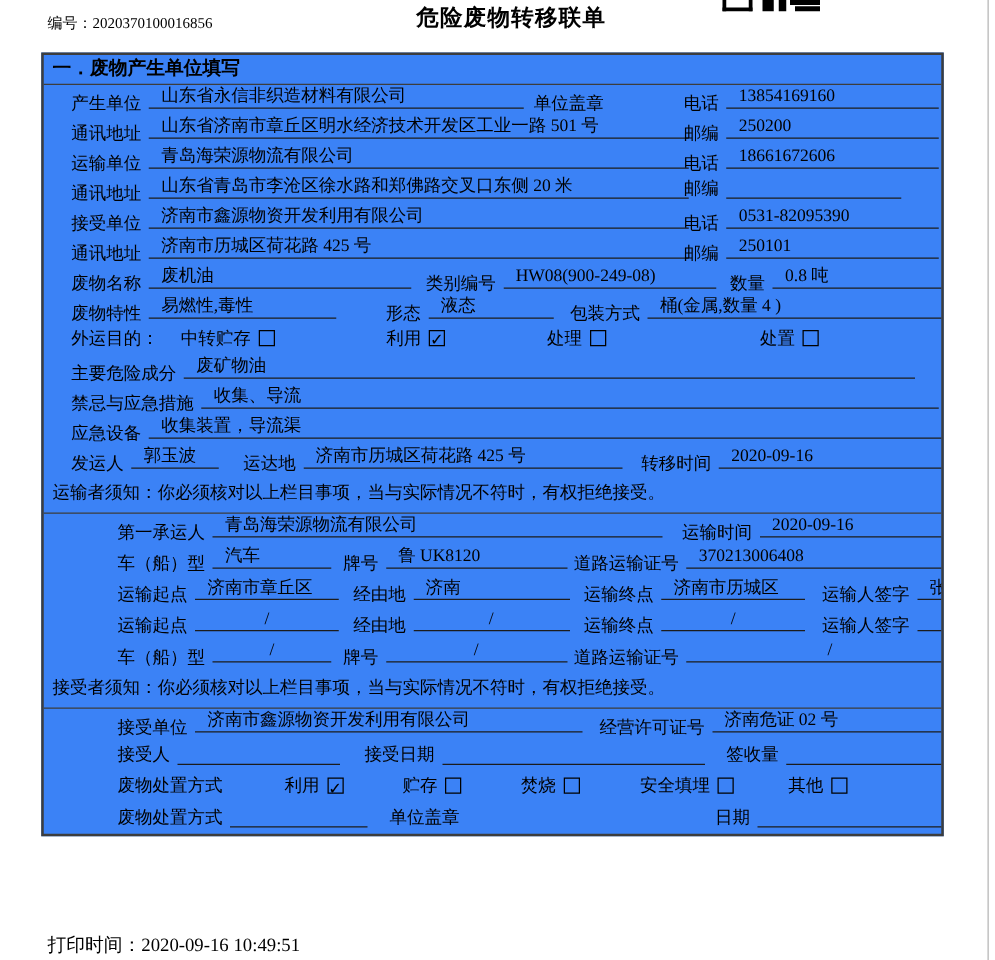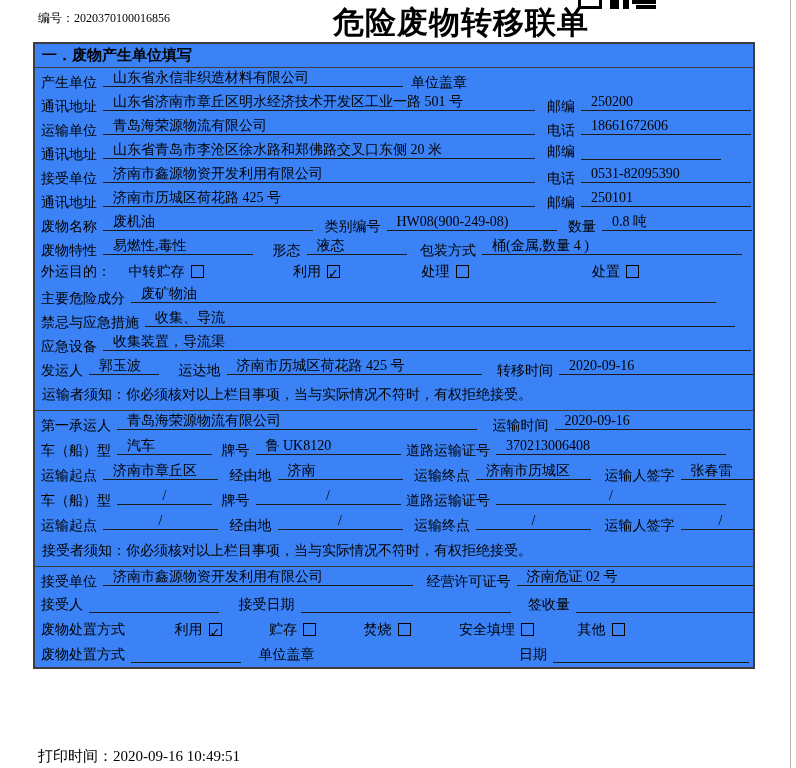--- a/index.html
+++ b/index.html
@@ -6,21 +6,21 @@
   body{
     width:796px;height:768px;overflow:hidden;position:relative;
     background:#ffffff;color:#000;
     font-family:"Liberation Serif","DejaVu Serif",serif;
     font-size:14px;
   }
   .page-edge{position:absolute;left:790px;top:0;width:1px;height:768px;background:#b5b5b5;}
 
   
   .serial{position:absolute;left:38px;top:10px;font-size:12px;white-space:nowrap;}
-  .doc-title{position:absolute;left:333px;top:2px;font-size:31px;font-weight:bold;letter-spacing:1px;white-space:nowrap;}
+  .doc-title{position:absolute;left:333px;top:2px;font-size:18px;font-weight:bold;letter-spacing:1px;white-space:nowrap;}
   .qr{position:absolute;left:578px;top:0;width:78px;height:9px;}
   .qr div{position:absolute;background:#000;}
   .qr .q1{left:0;top:0;width:18px;height:6px;background:transparent;border:3px solid #000;border-top:none;}
   .qr .q2{left:32px;top:0;width:9px;height:9px;}
   .qr .q3{left:45px;top:0;width:6px;height:9px;}
   .qr .q4{left:54px;top:0;width:24px;height:4px;}
   .qr .q5{left:58px;top:5px;width:20px;height:4px;}
 
   
   .formbox{
@@ -28,43 +28,43 @@
     border:2px solid #3d3d3d;background:#3b82f6;
   }
   .sec-head{
     border-top:1px solid #3d3d3d;border-bottom:1px solid #3d3d3d;
     font-weight:bold;font-size:15px;height:23px;line-height:23px;padding-left:7px;
     white-space:nowrap;overflow:hidden;
   }
   .sec-head.first{border-top:none;}
   .notice{border-bottom:1px solid #3d3d3d;height:30px;line-height:30px;padding-left:7px;white-space:nowrap;overflow:hidden;}
 
-  .row{position:relative;padding-left:6px;white-space:nowrap;overflow:hidden;}
+  .row{position:relative;padding-left:22px;white-space:nowrap;overflow:hidden;}
   .r24{height:24px;line-height:24px;}
-  .r25{height:25px;line-height:25px;}
+  .r25{height:25px;line-height:25px;margin-left:37px;}
 
   .lbl{display:inline-block;margin-right:6px;}
   .fld{
     display:inline-block;box-sizing:border-box;height:19px;line-height:19px;
     border-bottom:1px solid #1c1c1c;padding:0 2px 0 10px;overflow:hidden;
   }
   .fld.c{text-align:center;padding-left:2px;}
   .fld.e{vertical-align:-4px;}
   .rg{position:absolute;left:512px;top:0;}
 
   .w70{width:70px}.w80{width:80px}.w95{width:95px}.w100{width:100px}.w110{width:110px}
   .w115{width:115px}.w125{width:125px}.w130{width:130px}.w140{width:140px}.w145{width:145px}
   .w150{width:150px}.w170{width:170px}.w180{width:180px}.w196{width:196px}
   .w200{width:200px}.w210{width:210px}.w230{width:230px}.w236{width:236px}.w255{width:255px}
   .w260{width:260px}.w300{width:300px}.w310{width:310px}.w360{width:360px}.w432{width:432px}
   .w585{width:585px}.w590{width:590px}.w648{width:648px}
 
   .ml2{margin-left:2px}.ml6{margin-left:6px}.ml8{margin-left:8px}
   .ml10{margin-left:10px}.ml12{margin-left:12px}.ml14{margin-left:14px}.ml16{margin-left:16px}
-  .ml20{margin-left:16px}.ml40{margin-left:40px}.ml44{margin-left:44px}.ml45{margin-left:45px}
+  .ml20{margin-left:36px}.ml40{margin-left:40px}.ml44{margin-left:44px}.ml45{margin-left:45px}
   .ml78{margin-left:78px}.ml86{margin-left:86px}.ml120{margin-left:120px}.ml195{margin-left:195px}
 
   .opt{display:inline-block;white-space:nowrap;}
   .cb{
     display:inline-block;width:13px;height:13px;box-sizing:border-box;
     border:1px solid #000;margin-left:6px;vertical-align:-2px;position:relative;
   }
   .cb.checked::after{
     content:"\2713";position:absolute;left:0;top:-4px;font-size:13px;font-weight:bold;
     font-family:"DejaVu Sans",sans-serif;
@@ -86,20 +86,21 @@
   <div class="q4"></div>
   <div class="q5"></div>
 </div>
 
 <div class="formbox">
 
   <div class="sec-head first">一．废物产生单位填写</div>
 
   <div class="row r24">
     <span class="lbl">产生单位</span><span class="fld w300">山东省永信非织造材料有限公司</span><span class="lbl ml8">单位盖章</span>
+    <span class="rg"><span class="lbl">电话</span><span class="fld w170">13854169160</span></span>
   </div>
   <div class="row r24">
     <span class="lbl">通讯地址</span><span class="fld w432">山东省济南市章丘区明水经济技术开发区工业一路 501 号</span>
     <span class="rg"><span class="lbl">邮编</span><span class="fld w170">250200</span></span>
   </div>
   <div class="row r24">
     <span class="lbl">运输单位</span><span class="fld w432">青岛海荣源物流有限公司</span>
     <span class="rg"><span class="lbl">电话</span><span class="fld w170">18661672606</span></span>
   </div>
   <div class="row r24">
@@ -157,29 +158,29 @@
     <span class="lbl ml6">牌号</span><span class="fld w145">鲁 UK8120</span>
     <span class="lbl ml2">道路运输证号</span><span class="fld w230">370213006408</span>
   </div>
   <div class="row r25">
     <span class="lbl">运输起点</span><span class="fld w115">济南市章丘区</span>
     <span class="lbl ml8">经由地</span><span class="fld w125">济南</span>
     <span class="lbl ml8">运输终点</span><span class="fld w115">济南市历城区</span>
     <span class="lbl ml10">运输人签字</span><span class="fld w80">张春雷</span>
   </div>
   <div class="row r25">
-    <span class="lbl">车（船）型</span><span class="fld w95 c">/</span>
-    <span class="lbl ml6">牌号</span><span class="fld w145 c">/</span>
-    <span class="lbl ml2">道路运输证号</span><span class="fld w230 c">/</span>
-  </div>
-  <div class="row r25">
     <span class="lbl">运输起点</span><span class="fld w115 c">/</span>
     <span class="lbl ml8">经由地</span><span class="fld w125 c">/</span>
     <span class="lbl ml8">运输终点</span><span class="fld w115 c">/</span>
     <span class="lbl ml10">运输人签字</span><span class="fld w80 c">/</span>
+  </div>
+  <div class="row r25">
+    <span class="lbl">车（船）型</span><span class="fld w95 c">/</span>
+    <span class="lbl ml6">牌号</span><span class="fld w145 c">/</span>
+    <span class="lbl ml2">道路运输证号</span><span class="fld w230 c">/</span>
   </div>
 
   <div class="notice">接受者须知：你必须核对以上栏目事项，当与实际情况不符时，有权拒绝接受。</div>
 
   <div class="row r25">
     <span class="lbl">接受单位</span><span class="fld w310">济南市鑫源物资开发利用有限公司</span>
     <span class="lbl ml10">经营许可证号</span><span class="fld w236">济南危证 02 号</span>
   </div>
   <div class="row r25">
     <span class="lbl">接受人</span><span class="fld w130 e"></span>

